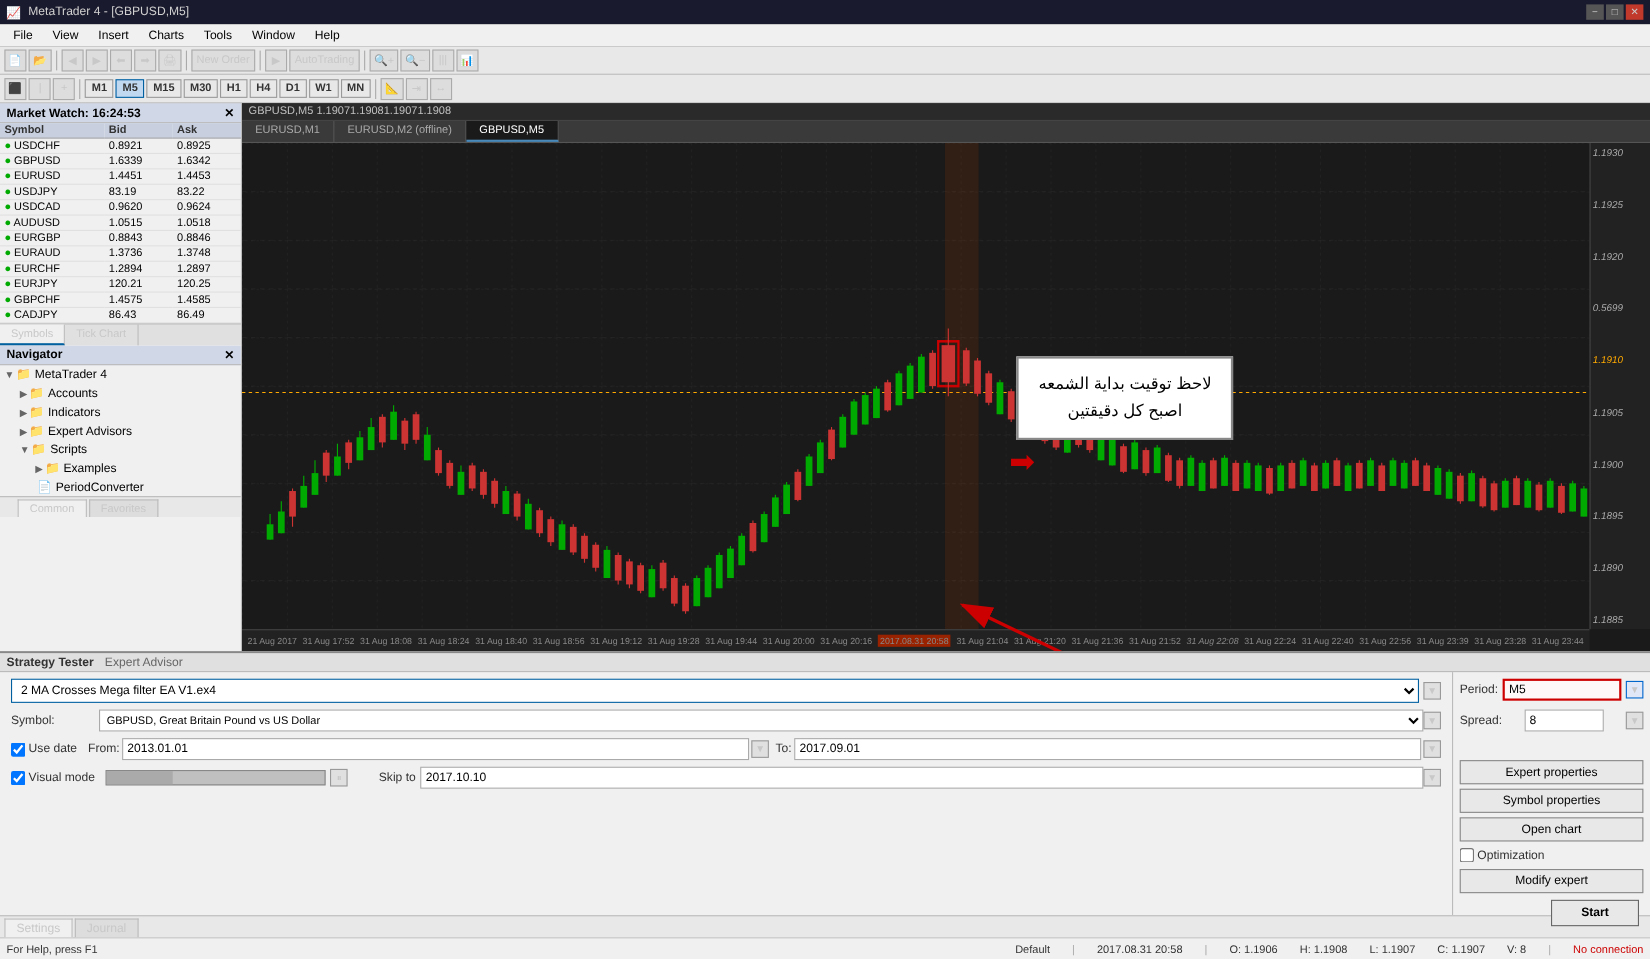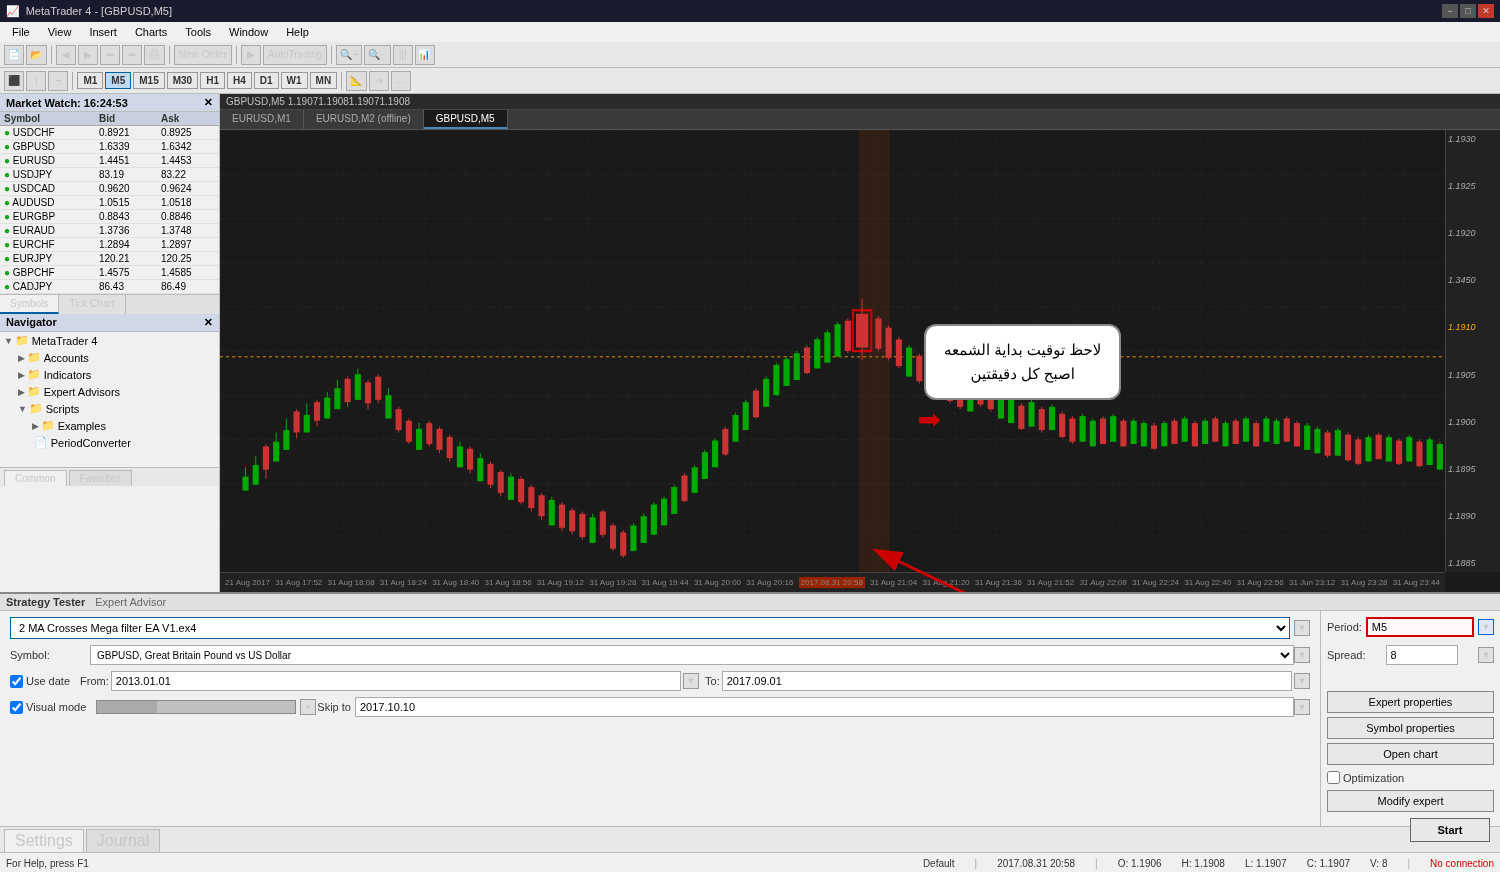--- a/index.html
+++ b/index.html
@@ -41,21 +41,21 @@
     
     #mw-tabs { display: flex; background: #e0e0e0; border-top: 1px solid #bbb; }
     .mw-tab { padding: 3px 10px; cursor: pointer; font-size: 10px; border-right: 1px solid #bbb; }
     .mw-tab.active { background: #f0f0f0; border-bottom: 2px solid #0060a0; }
 
     
     #navigator { flex: 1; overflow: auto; }
     #navigator-header { background: #d0d8e8; padding: 2px 6px; font-size: 11px; font-weight: bold; color: #000; border-bottom: 1px solid #bbb; display: flex; justify-content: space-between; }
 
     
-    #bottom-panel-tabs { display: flex; background: #e8e8e8; border-top: 1px solid #bbb; padding: 2px 4px 0; margin-top: 16px; }
+    #bottom-panel-tabs { display: flex; background: #e8e8e8; border-top: 1px solid #bbb; padding: 2px 16px 0; }
     .bp-tab { padding: 2px 10px; cursor: pointer; font-size: 10px; border: 1px solid #bbb; border-bottom: none; background: #ddd; margin-right: 2px; }
     .bp-tab.active { background: #f0f0f0; }
 
     
     #chart-area { flex: 1; display: flex; flex-direction: column; background: #1a1a1a; }
     #chart-header { background: #2a2a2a; padding: 2px 6px; font-size: 10px; color: #c0c0c0; border-bottom: 1px solid #444; display: flex; justify-content: space-between; }
     #chart-tabs { display: flex; background: #3a3a3a; border-bottom: 1px solid #555; }
     .chart-tab { padding: 3px 12px; cursor: pointer; font-size: 10px; color: #aaa; border-right: 1px solid #555; }
     .chart-tab.active { background: #1a1a1a; color: #fff; border-bottom: 2px solid #4a8abb; }
     #chart-canvas { flex: 1; background: #1a1a1a; position: relative; overflow: hidden; }
@@ -85,21 +85,21 @@
     .ea-select { flex: 1; height: 22px; border: 1px solid #0060a0; background: #fff; font-size: 11px; padding: 0 4px; }
 
     
     .period-highlight { background: #ffeeee; border: 2px solid #cc0000; }
 
     
     #chart-svg { width: 100%; height: 100%; }
 
     
     #tester-bottom-tabs { display: flex; background: #e8e8e8; padding: 2px 4px 0; border-top: 1px solid #bbb; }
-    .test-tab { padding: 2px 10px; cursor: pointer; font-size: 16px; border: 1px solid #bbb; border-bottom: none; background: #ddd; margin-right: 2px; }
+    .test-tab { padding: 2px 10px; cursor: pointer; font-size: 11px; border: 1px solid #bbb; border-bottom: none; background: #ddd; margin-right: 2px; }
     .test-tab.active { background: #f0f0f0; }
 
     .small-btn { width: 16px; height: 16px; background: #e0e0e0; border: 1px solid #999; display: flex; align-items: center; justify-content: center; font-size: 9px; cursor: pointer; }
 
     .checkbox-label { display: flex; align-items: center; gap: 3px; font-size: 11px; color: #333; }
   </style>
 </head>
 <body>
 
 <div id="title-bar">
@@ -722,21 +722,21 @@
         <rect x="1182" y="266" width="6" height="22" fill="#00aa00"></rect>
 
         <line x1="1195" y1="292" x2="1195" y2="268" stroke="#00aa00" stroke-width="1"></line>
         <rect x="1192" y="270" width="6" height="22" fill="#00aa00"></rect>
       </svg>
 
       <div class="price-scale" style="position:absolute;right:0;top:0;bottom:20px;width:55px;background:#222;border-left:1px solid #444;display:flex;flex-direction:column;justify-content:space-between;padding:4px 2px;">
         <span class="price-label">1.1930</span>
         <span class="price-label">1.1925</span>
         <span class="price-label">1.1920</span>
-        <span class="price-label">1.3450</span>
+        <span class="price-label">0.5699</span>
         <span class="price-label" style="color:#ffaa00;">1.1910</span>
         <span class="price-label">1.1905</span>
         <span class="price-label">1.1900</span>
         <span class="price-label">1.1895</span>
         <span class="price-label">1.1890</span>
         <span class="price-label">1.1885</span>
       </div>
 
       <div style="position:absolute;bottom:0;left:0;right:55px;height:20px;background:#222;border-top:1px solid #444;display:flex;justify-content:space-between;align-items:center;padding:0 5px;overflow:hidden;">
         <span style="font-size:8px;color:#888;">21 Aug 2017</span>
@@ -752,26 +752,26 @@
         <span style="font-size:8px;color:#888;">31 Aug 20:16</span>
         <span style="font-size:8px;color:#888;background:#992200;padding:1px 2px;">2017.08.31 20:58</span>
         <span style="font-size:8px;color:#888;">31 Aug 21:04</span>
         <span style="font-size:8px;color:#888;">31 Aug 21:20</span>
         <span style="font-size:8px;color:#888;">31 Aug 21:36</span>
         <span style="font-size:8px;color:#888;">31 Aug 21:52</span>
         <span style="font-size:8px;color:#888;font-style:italic;">31 Aug 22:08</span>
         <span style="font-size:8px;color:#888;">31 Aug 22:24</span>
         <span style="font-size:8px;color:#888;">31 Aug 22:40</span>
         <span style="font-size:8px;color:#888;">31 Aug 22:56</span>
-        <span style="font-size:8px;color:#888;">31 Jun 23:12</span>
+        <span style="font-size:8px;color:#888;">31 Aug 23:39</span>
         <span style="font-size:8px;color:#888;">31 Aug 23:28</span>
         <span style="font-size:8px;color:#888;">31 Aug 23:44</span>
       </div>
 
-      <div class="annotation-box" style="position:absolute;left:55%;top:42%;background:white;border:2px solid #888;padding:12px 18px;text-align:center;font-size:15px;color:#000;line-height:1.6;border-radius:12px;z-index:10;direction:rtl;">
+      <div class="annotation-box" style="position:absolute;left:55%;top:42%;background:white;border:2px solid #888;padding:12px 18px;text-align:center;font-size:15px;color:#000;line-height:1.6;border-radius:0;z-index:10;direction:rtl;">
         <div>لاحظ توقيت بداية الشمعه</div>
         <div>اصبح كل دقيقتين</div>
       </div>
 
       <div style="position:absolute;left:54.5%;top:59%;color:#cc0000;font-size:28px;z-index:11;">
         ➡
       </div>
 
       <svg style="position:absolute;left:0;top:0;width:100%;height:100%;pointer-events:none;z-index:9;">
         <defs>
@@ -827,21 +827,21 @@
 
       <div class="form-row">
         <label class="checkbox-label">
           <input type="checkbox" checked="" style="">
           <span>Visual mode</span>
         </label>
         <div style="margin-left:10px;flex:1;height:14px;background:#c0c0c0;border:1px solid #888;max-width:200px;position:relative;">
           <div style="width:30%;height:100%;background:#aaa;"></div>
         </div>
         <div class="small-btn" style="margin-left:4px;">⏸</div>
-        <span style="margin-left:1px;color:#333;">Skip to</span>
+        <span style="margin-left:28px;color:#333;">Skip to</span>
         <input type="text" class="form-input" style="width: 80px; margin-left: 4px;" value="2017.10.10">
         <div class="small-btn">▼</div>
       </div>
 
     </div>
 
     <div style="width:180px;padding:6px;border-left:1px solid #bbb;display:flex;flex-direction:column;gap:4px;">
 
       <div style="display:flex;align-items:center;gap:4px;margin-bottom:4px;">
         <span style="color:#333;font-size:11px;">Period:</span>

